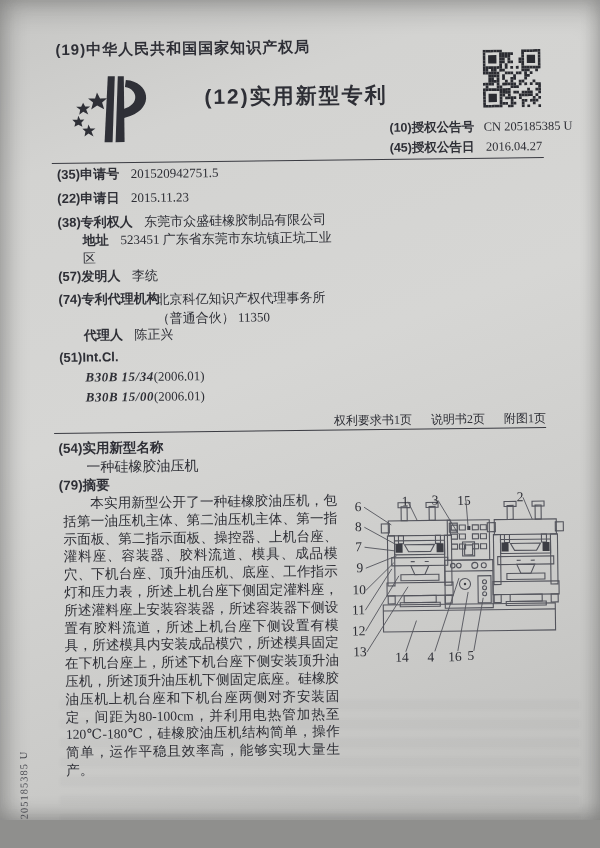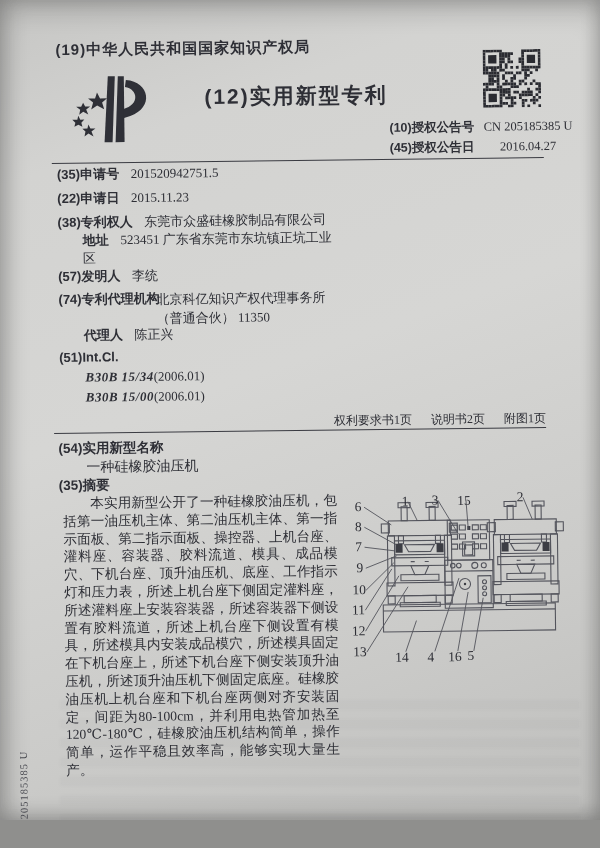--- a/index.html
+++ b/index.html
@@ -308,21 +308,21 @@
           </g>
       </svg>
     </div>
 
     <div class="abs pub-line pub-no">
       <span class="lbl">(10)授权公告号</span>
       <span class="val" style="margin-left:6px;">CN 205185385 U</span>
     </div>
     <div class="abs pub-line pub-date">
       <span class="lbl">(45)授权公告日</span>
-      <span class="val" style="margin-left:22px;">2016.04.27</span>
+      <span class="val" style="margin-left:8px;">2016.04.27</span>
     </div>
 
     <div class="abs rule rule1"></div>
 
     <div class="abs row" style="left:60px;top:163px;">
       <span class="lbl">(35)申请号</span>
       <span class="val">201520942751.5</span>
     </div>
 
     <div class="abs row" style="left:60px;top:187px;">
@@ -368,21 +368,21 @@
     <div class="abs pages-line">
       <span>权利要求书1页</span>
       <span>说明书2页</span>
       <span>附图1页</span>
     </div>
 
     <div class="abs rule rule2"></div>
 
     <div class="abs sec-label" style="left:58px;top:437px;">(54)实用新型名称</div>
     <div class="abs val title-val">一种硅橡胶油压机</div>
-    <div class="abs sec-label" style="left:58px;top:474px;">(35)摘要</div>
+    <div class="abs sec-label" style="left:58px;top:474px;">(79)摘要</div>
 
     <div class="abs abstract">
       <p>本实用新型公开了一种硅橡胶油压机，包括第一油压机主体、第二油压机主体、第一指示面板、第二指示面板、操控器、上机台座、灌料座、容装器、胶料流道、模具、成品模穴、下机台座、顶升油压机、底座、工作指示灯和压力表，所述上机台座下侧固定灌料座，所述灌料座上安装容装器，所述容装器下侧设置有胶料流道，所述上机台座下侧设置有模具，所述模具内安装成品模穴，所述模具固定在下机台座上，所述下机台座下侧安装顶升油压机，所述顶升油压机下侧固定底座。硅橡胶油压机上机台座和下机台座两侧对齐安装固定，间距为80-100cm，并利用电热管加热至120℃-180℃，硅橡胶油压机结构简单，操作简单，运作平稳且效率高，能够实现大量生产。</p>
     </div>
 
     <div class="abs figure">
       <svg width="252" height="200" viewBox="0 0 252 200">
         <defs>
           <g id="press">
             <rect class="draw" x="17" y="6" width="6" height="14"></rect>

